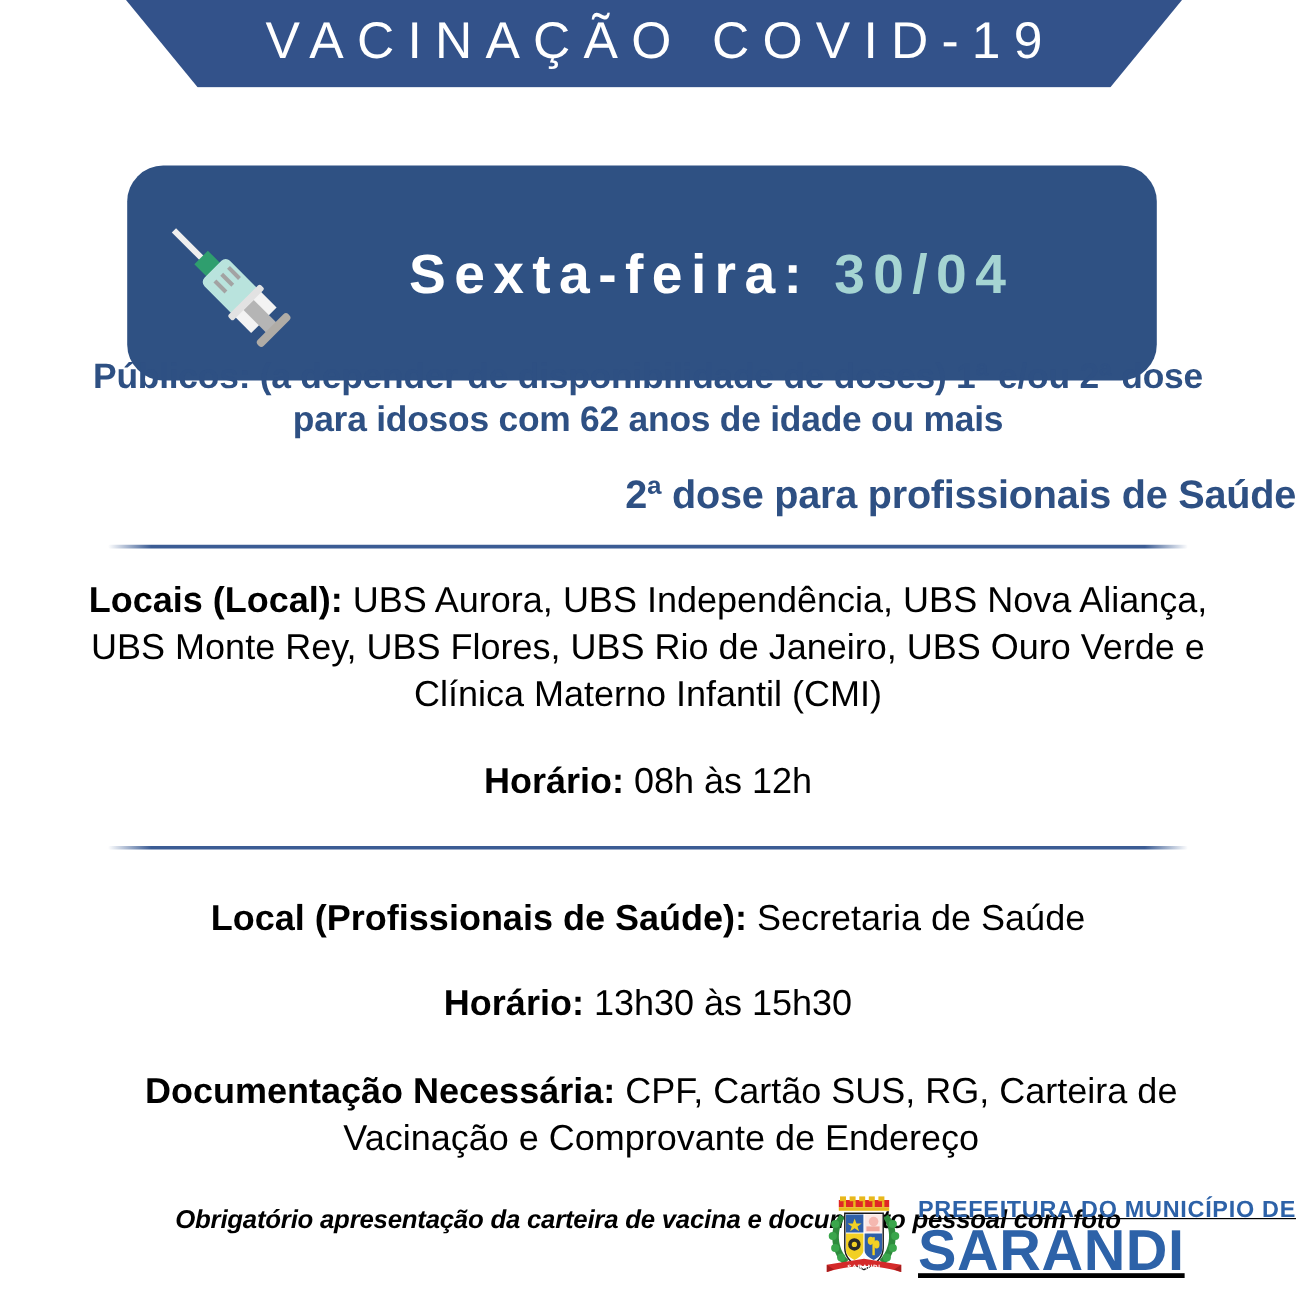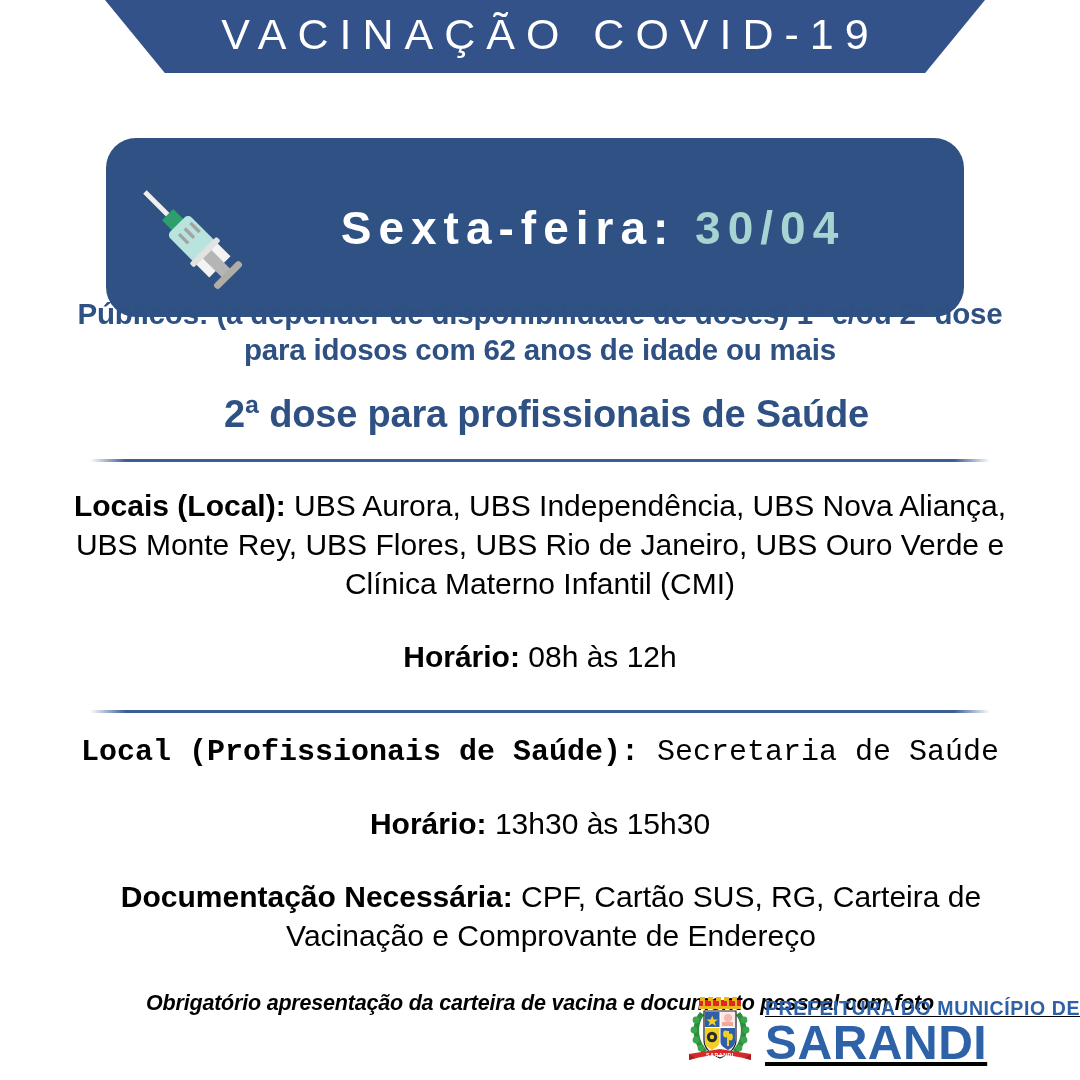--- a/index.html
+++ b/index.html
@@ -92,22 +92,22 @@
     font-weight: bold;
     font-size: 29.5px;
     line-height: 1.22;
     text-align: center;
     padding: 0 68px;
     letter-spacing: -0.2px;
   }
   .publico-2 {
     color: #2e5083;
     font-weight: bold;
-    font-size: 38px;
-    text-align: center;
+    font-size: 33px;
+    text-align: right;
     margin-top: 25px;
     letter-spacing: -0.2px;
     margin-left: 13px;
   }
 
   .divider {
     height: 3px;
     width: 900px;
     margin: 0 auto;
     background: linear-gradient(to right, #ffffff 0%, #3b5c94 4%, #3b5c94 96%, #ffffff 100%);
@@ -120,21 +120,21 @@
     text-align: center;
     font-size: 30px;
     line-height: 1.3;
     padding: 0 62px;
     font-weight: 400;
   }
   .line b { font-weight: bold; }
 
   .locais  { margin-top: 24px; }
   .horario1 { margin-top: 34px; }
-  .local2  { margin-top: 20px; font-family: Liberation Mono, monospace; }
+  .local2  { margin-top: 38px; }
   .horario2 { margin-top: 32px; }
   .docs    { margin-top: 34px; margin-left: 22px; }
 
   .note {
     margin-top: 36px;
     text-align: center;
     font-size: 21.5px;
     font-style: italic;
     font-weight: bold;
     letter-spacing: -0.2px;

